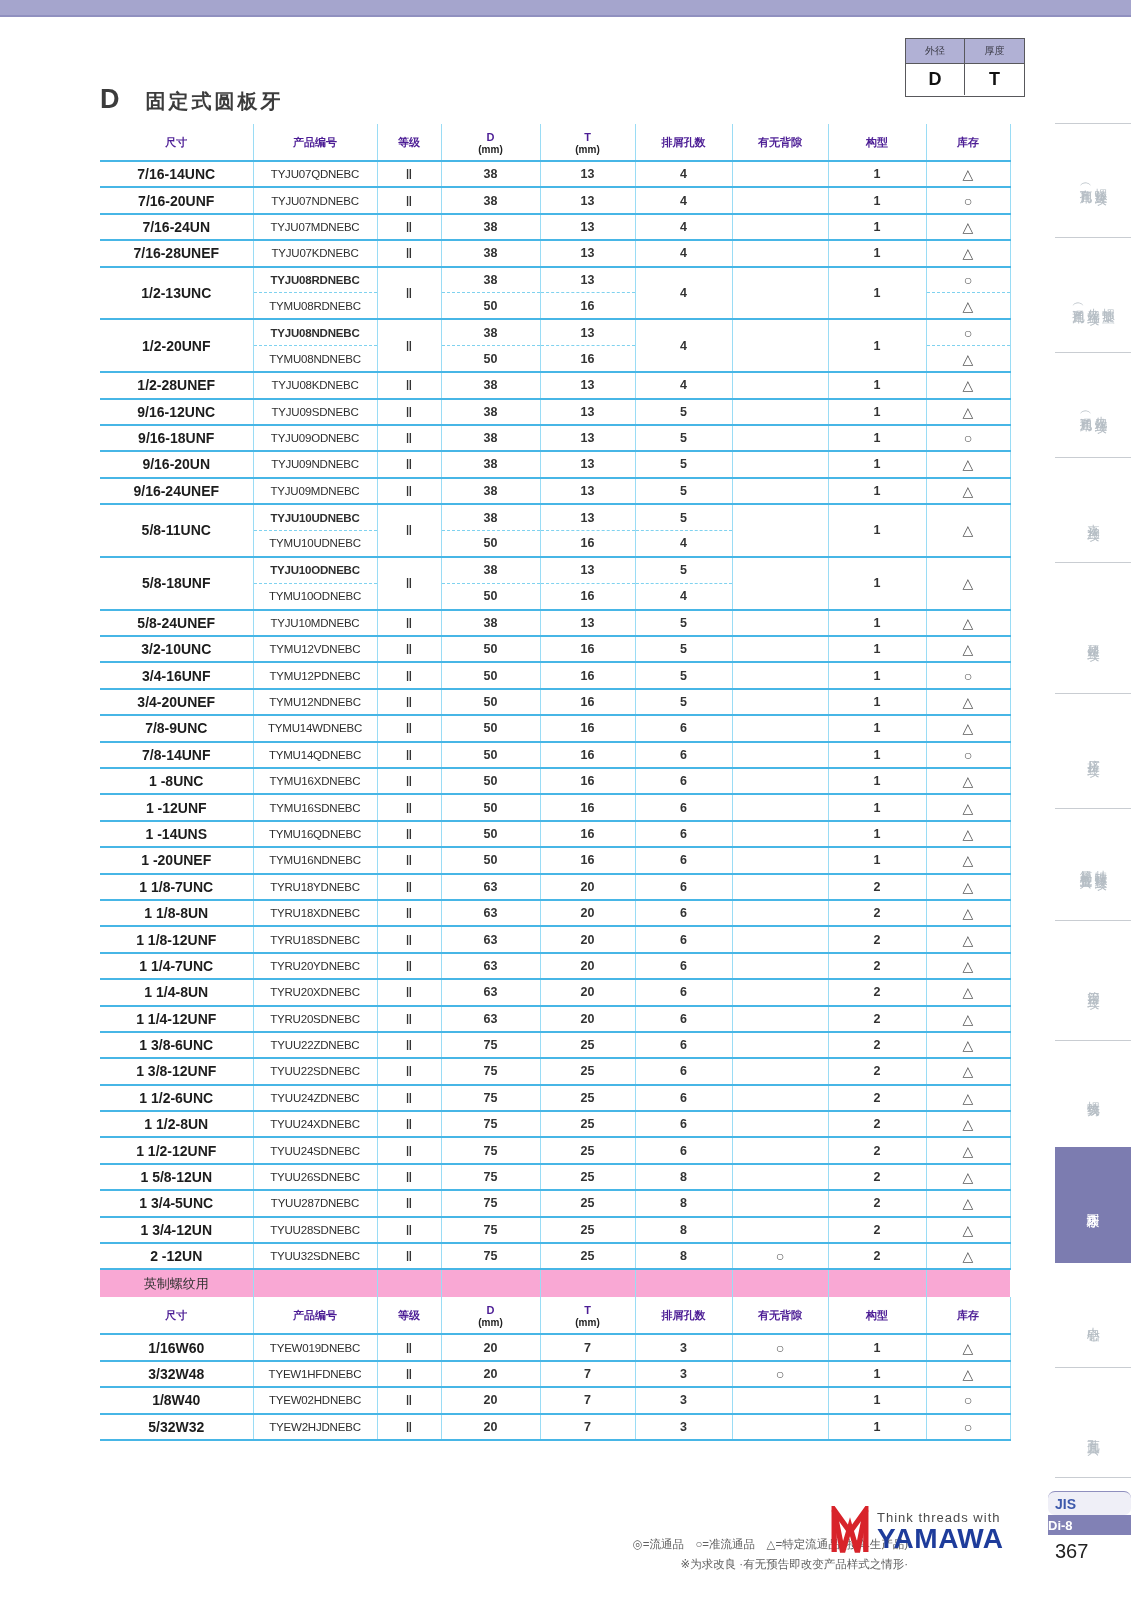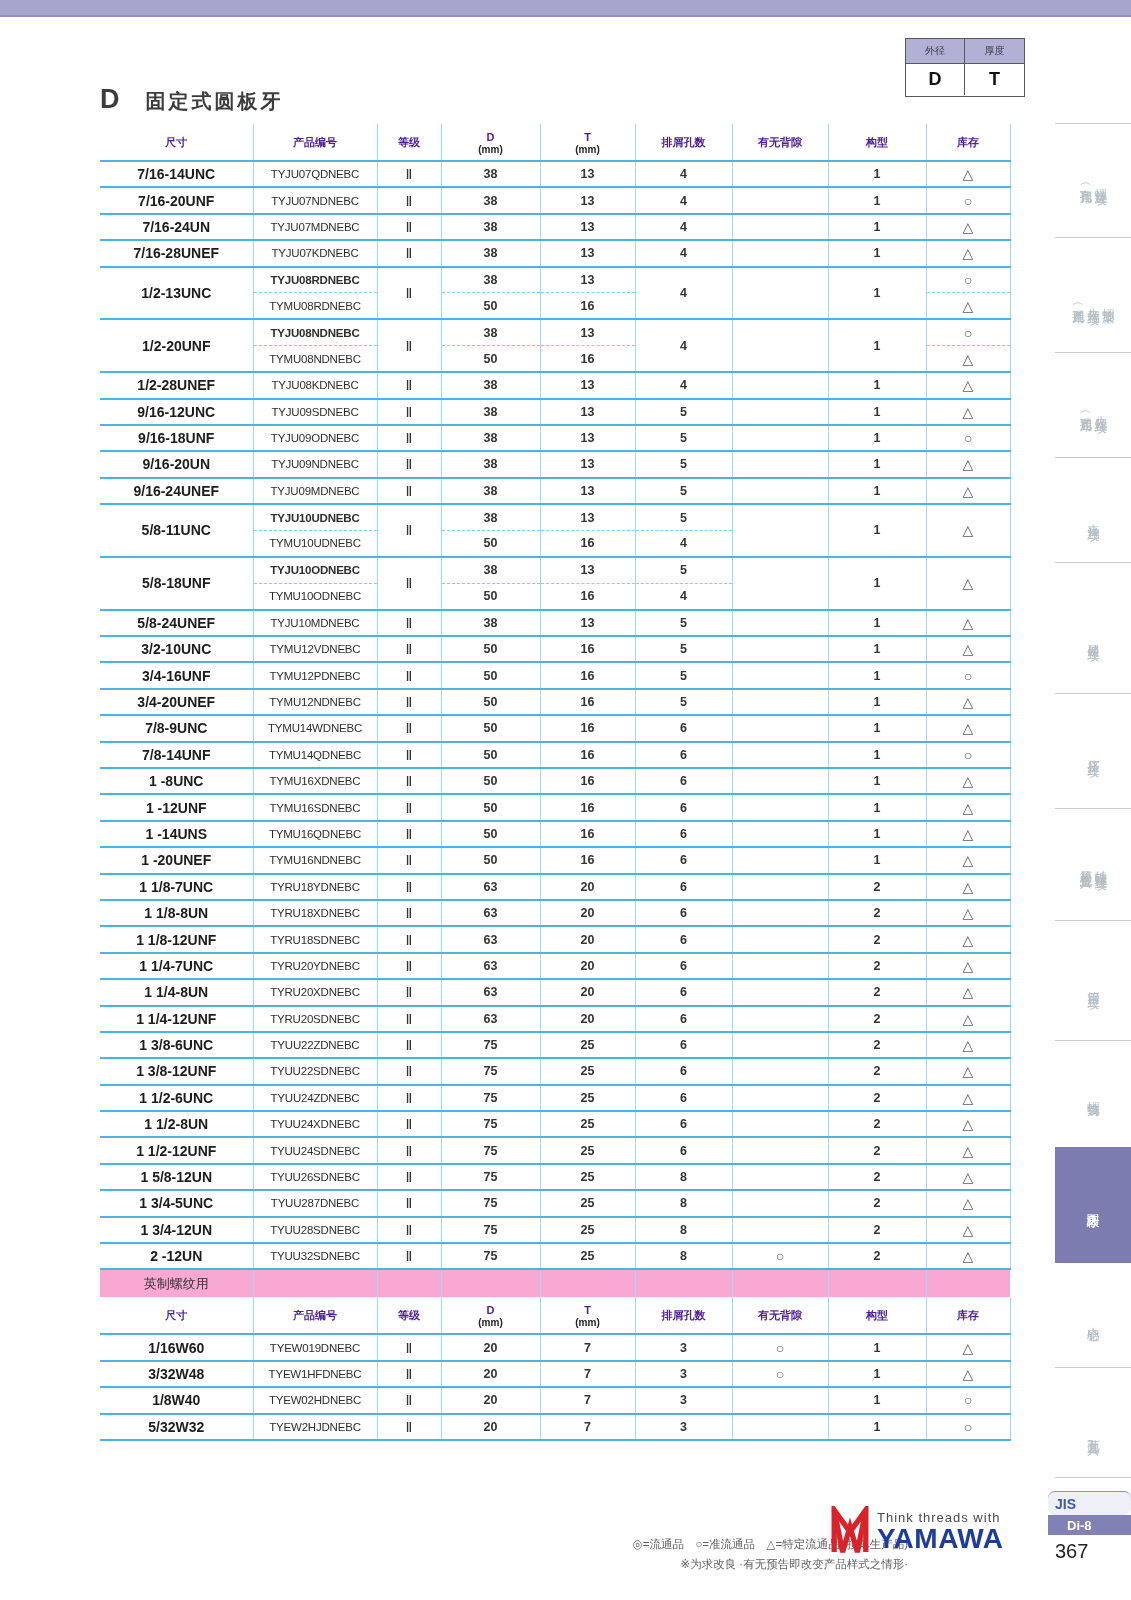--- a/index.html
+++ b/index.html
@@ -43,21 +43,21 @@
   .side-item{position:absolute;left:0;width:76px;display:flex;align-items:center;justify-content:center;}
   .vtext{writing-mode:vertical-rl;font-size:12.5px;color:#b5bdc4;line-height:15px;letter-spacing:1.5px;}
   .vtext span{display:block;}
   .side-item.active{background:#7c7cb0;}
   .side-item.active .vtext{color:#ffffff;font-size:13px;}
   .side-div{position:absolute;left:0;width:76px;height:1px;background:#c9cdd2;}
   .jis-box{position:absolute;left:1048px;top:1491px;width:83px;}
   .jis-label{height:23px;background:#efeff7;border-top:1px solid #8f8fbe;color:#3d59ab;font-weight:bold;
              font-size:14px;display:flex;align-items:center;padding-left:7px;border-radius:7px;}
   .di-label{height:20px;background:#8181b5;color:#fff;font-weight:bold;font-size:13px;display:flex;
-            align-items:center;padding-left:19px;}
+            align-items:center;padding-left:0;}
   .page-num{margin-top:5px;font-size:20px;color:#222;padding-left:7px;}
   
   .foot-notes{position:absolute;left:380px;top:1534px;width:528px;text-align:right;color:#5f5f5f;
               font-size:11.5px;line-height:20px;}
   .logo{position:absolute;left:831px;top:1506px;display:flex;align-items:center;}
   .logo-mark{width:38px;height:50px;}
   .logo-text{margin-left:8px;}
   .logo-tag{font-size:13px;color:#4a4a4a;letter-spacing:1px;}
   .logo-name{font-size:28px;font-weight:bold;color:#1e3c9b;letter-spacing:0.5px;line-height:27px;}
 </style>

